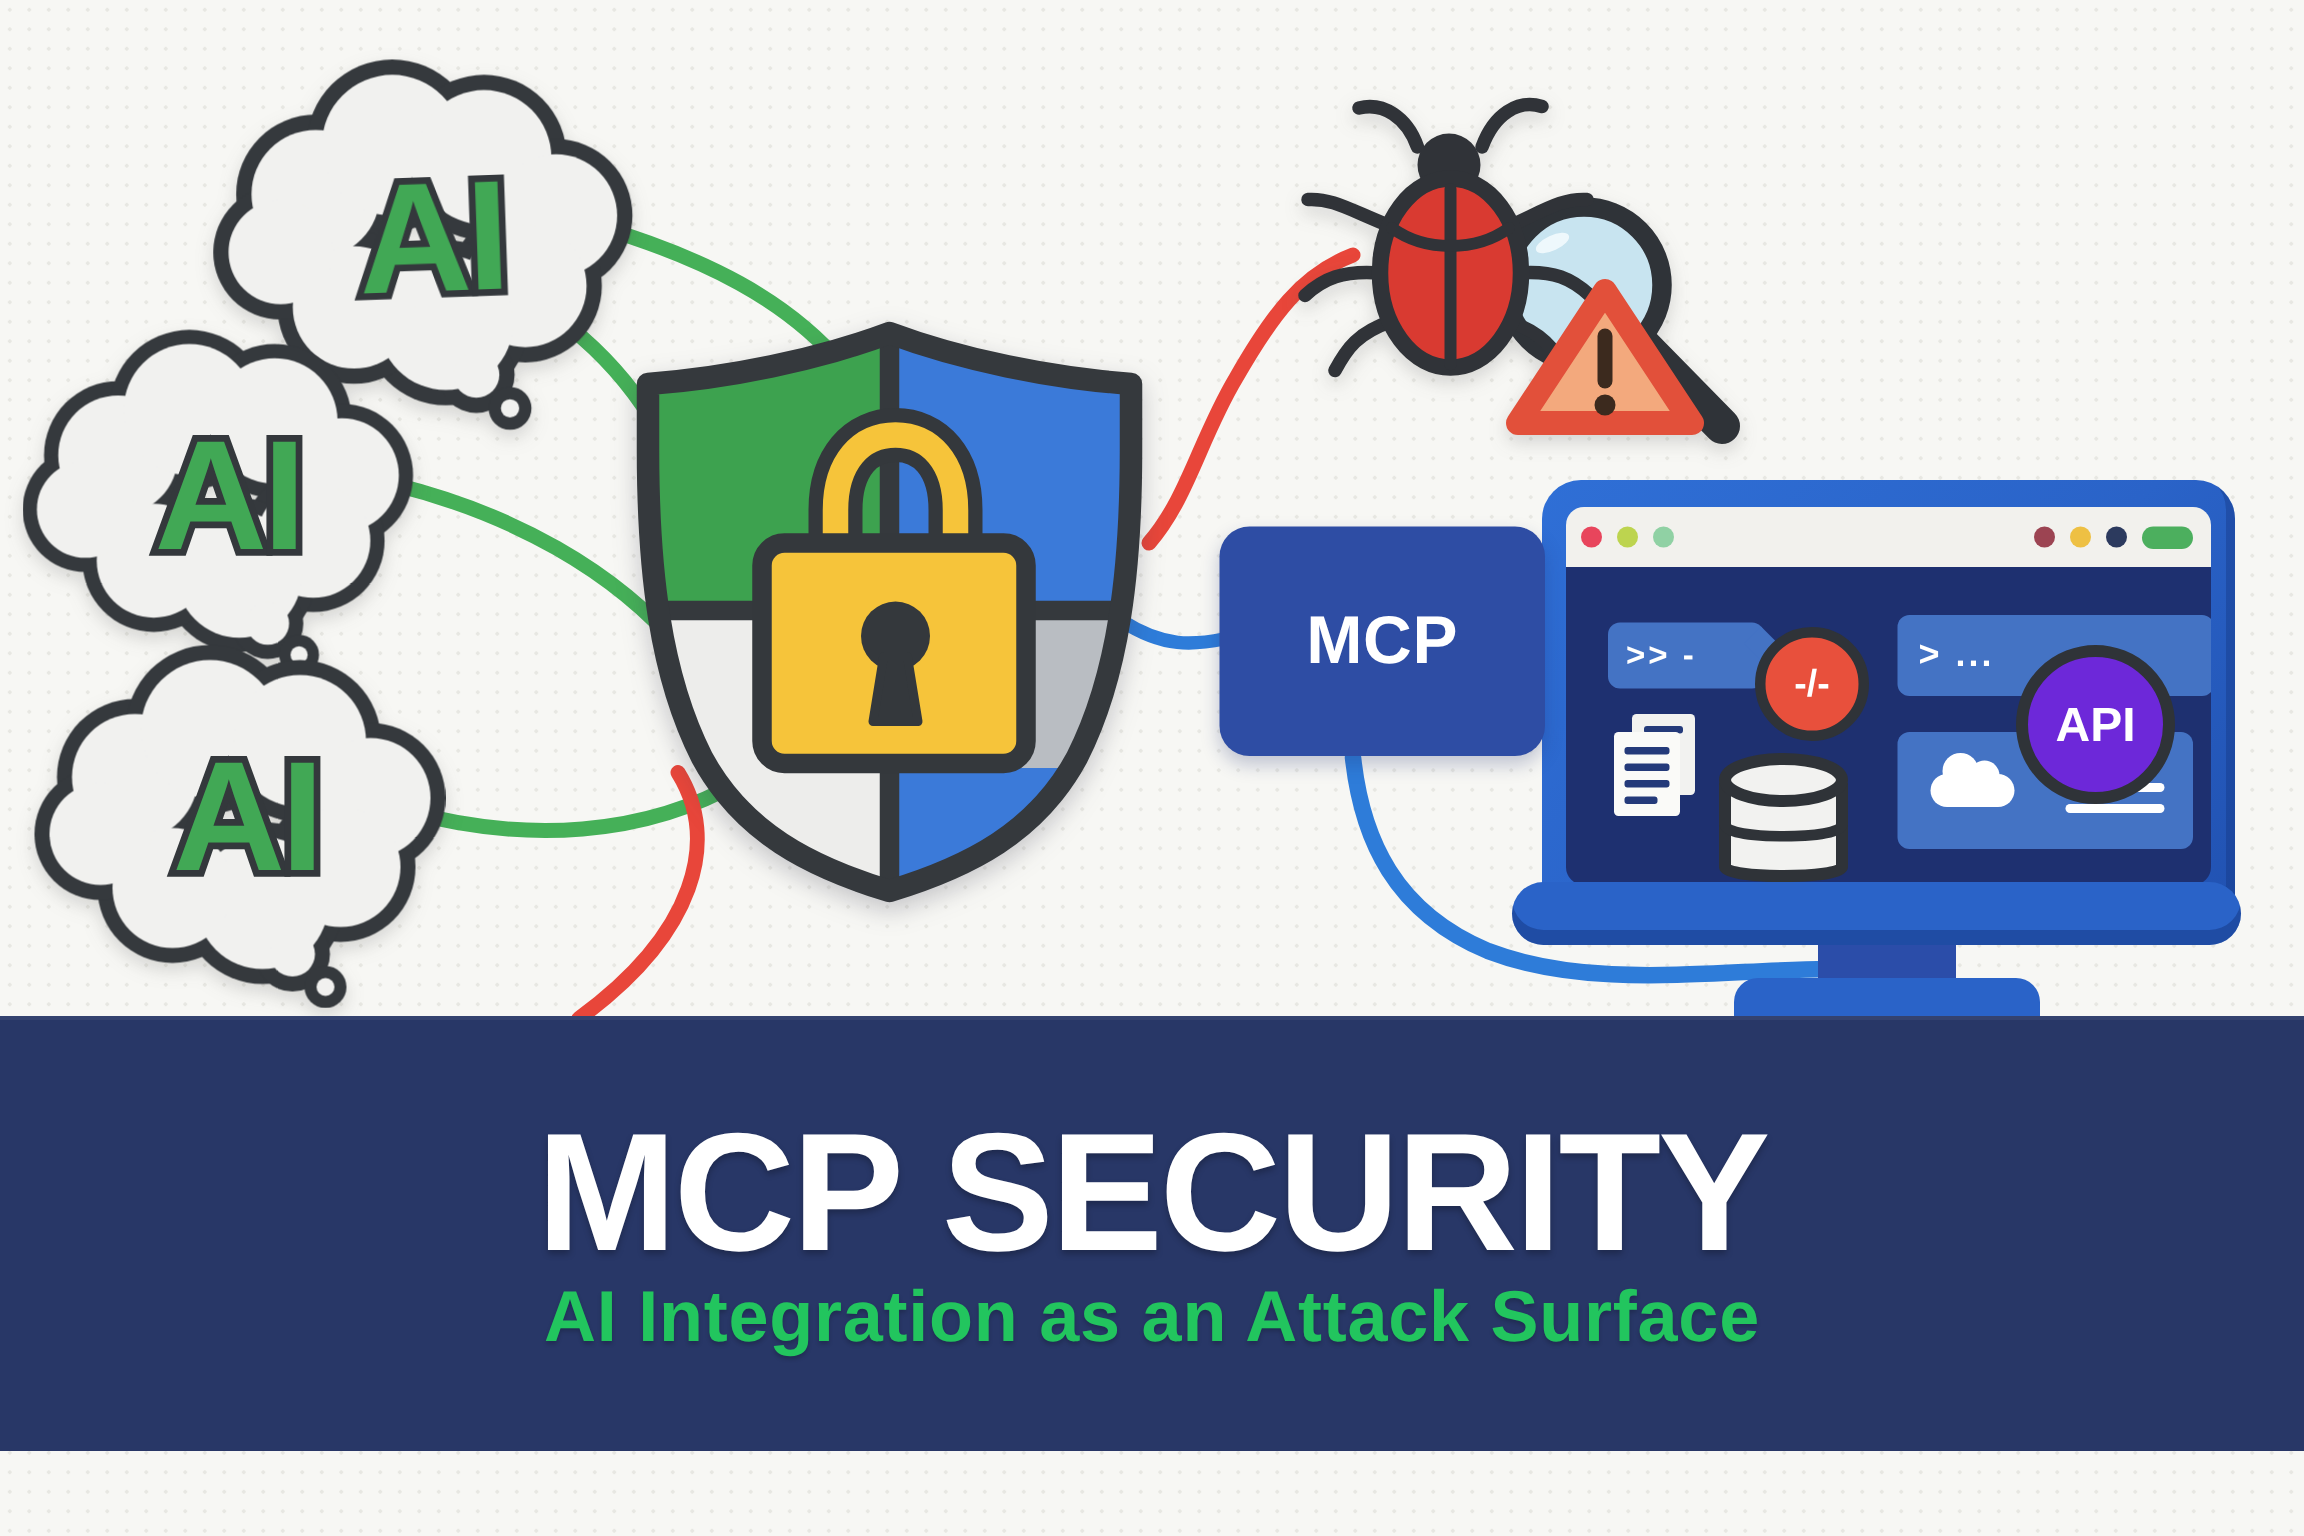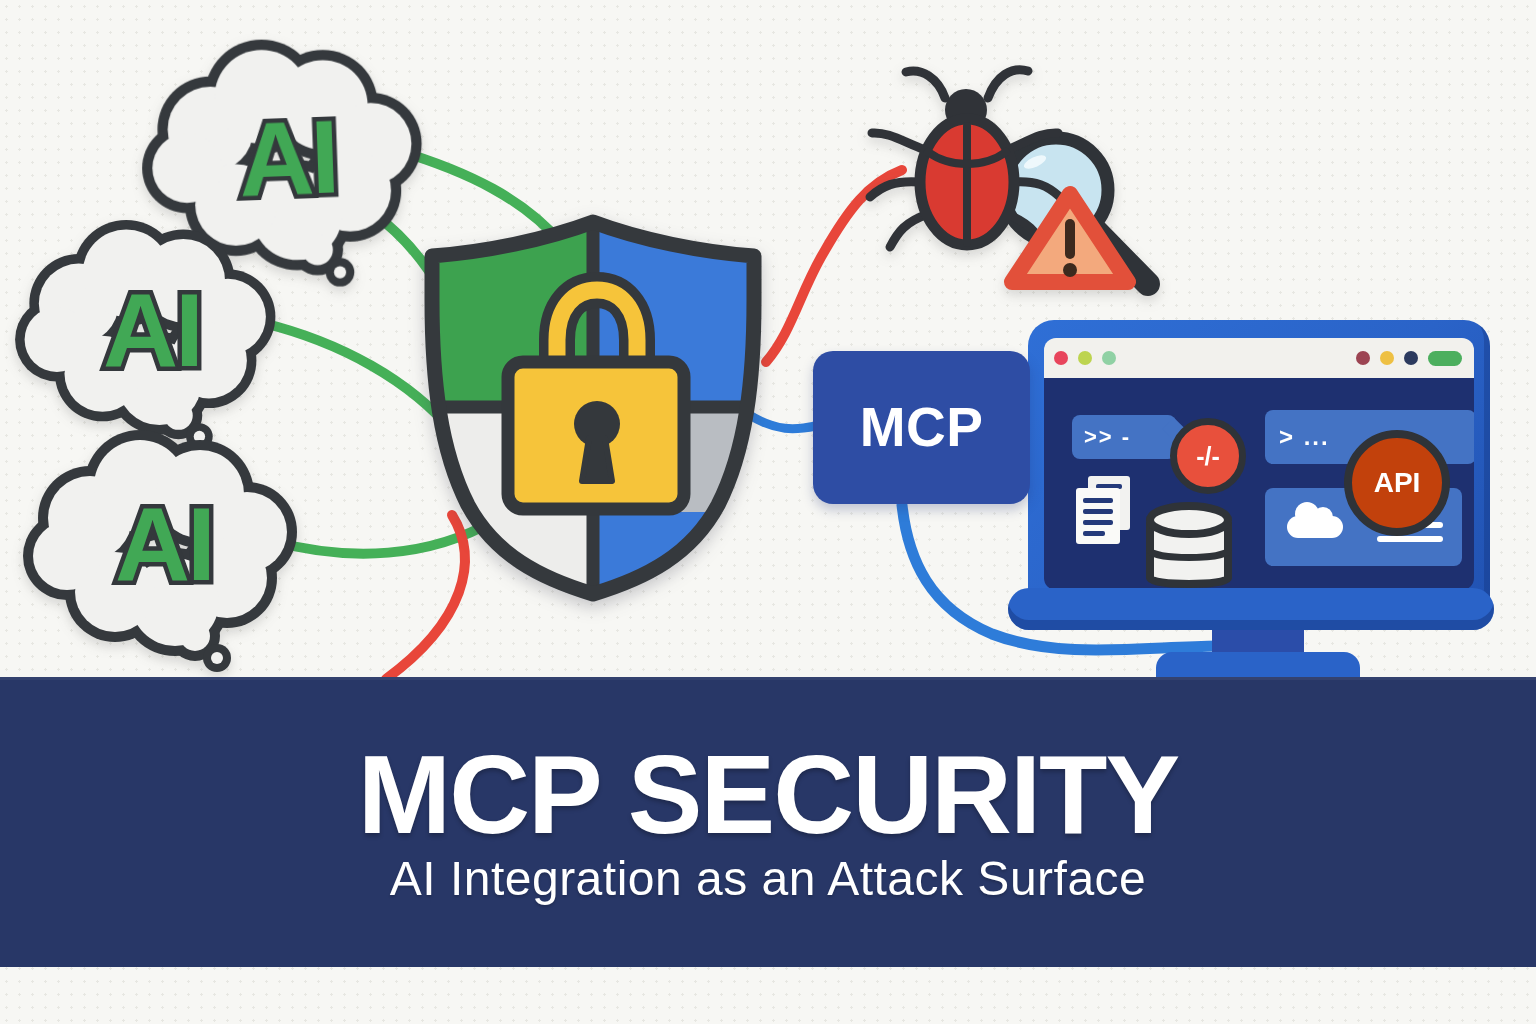--- a/index.html
+++ b/index.html
@@ -12,21 +12,21 @@
   }
   .abs{position:absolute;}
   svg{display:block;}
 
   
   .mcp-badge{
     left:813px; top:351px; width:217px; height:153px;
     background:#2e4da4; border-radius:20px; z-index:4;
     display:flex; flex-direction:column; align-items:center; justify-content:center;
     box-shadow:0 6px 12px rgba(30,48,110,.25);
-    color:#ffffff; font-weight:bold; font-size:55px; line-height:1.12; letter-spacing:.5px;
+    color:#ffffff; font-weight:bold; font-size:45px; line-height:1.12; letter-spacing:.5px;
   }
 
   
   .monitor-frame{
     left:1028px; top:320px; width:462px; height:286px;
     background:linear-gradient(135deg,#2f6fd6 0%, #2a63c8 55%, #2152b2 100%);
     border-radius:26px 26px 10px 10px; z-index:3;
     box-shadow:inset -6px -6px 0 rgba(18,49,120,.35);
   }
   .browser{
@@ -53,21 +53,21 @@
     background:#4473c4; transform:rotate(45deg);}
   .slash-circle{
     position:absolute; left:126px; top:40px; width:62px; height:62px; border-radius:50%;
     background:#e8503c; border:7px solid #2f3338; color:#fff; font-weight:bold; font-size:25px;
     display:flex; align-items:center; justify-content:center; z-index:2;
   }
   .term-right{left:221px; top:32px; width:197px; height:54px; font-size:24px;
     display:flex; align-items:center; padding-left:14px; letter-spacing:2px;}
   .api-circle{
     position:absolute; left:300px; top:52px; width:90px; height:90px; border-radius:50%;
-    background:#c2410c; border:8px solid #2f3338; color:#fff; font-weight:bold; font-size:28px;
+    background:#6d28d9; border:8px solid #2f3338; color:#fff; font-weight:bold; font-size:32px;
     display:flex; align-items:center; justify-content:center; z-index:3;
   }
   .cloud-panel{left:221px; top:110px; width:197px; height:78px;}
   .cloud-shape{position:absolute; left:22px; top:28px; width:56px; height:22px;
     background:#fff; border-radius:12px;}
   .cloud-shape:before{content:""; position:absolute; left:8px; top:-14px; width:24px; height:24px;
     border-radius:50%; background:#fff;}
   .cloud-shape:after{content:""; position:absolute; left:26px; top:-9px; width:20px; height:20px;
     border-radius:50%; background:#fff;}
   .panel-line{position:absolute; left:112px; width:66px; height:6px; border-radius:3px; background:#fff;}
@@ -84,21 +84,21 @@
   .banner{
     left:0; top:677px; width:1536px; height:290px; background:#283767; z-index:6;
     display:flex; flex-direction:column; align-items:center; justify-content:center;
     box-shadow:inset 0 3px 0 rgba(255,255,255,.06);
   }
   .banner-title{
     color:#ffffff; font-weight:bold; font-size:112px; letter-spacing:-2px; line-height:1;
     text-shadow:0 3px 4px rgba(0,0,0,.25);
   }
   .banner-subtitle{
-    color:#ffffff; font-weight:normal; font-size:48px; letter-spacing:.5px;
+    color:#22c55e; font-weight:bold; font-size:48px; letter-spacing:.5px;
     text-shadow:0 2px 3px rgba(0,0,0,.2);
   }
 </style>
 </head>
 <body>
 
 <div id="canvas">
 
   <svg class="abs" style="left:0;top:0;z-index:1;" width="1536" height="1024" viewBox="0 0 1536 1024">
 

